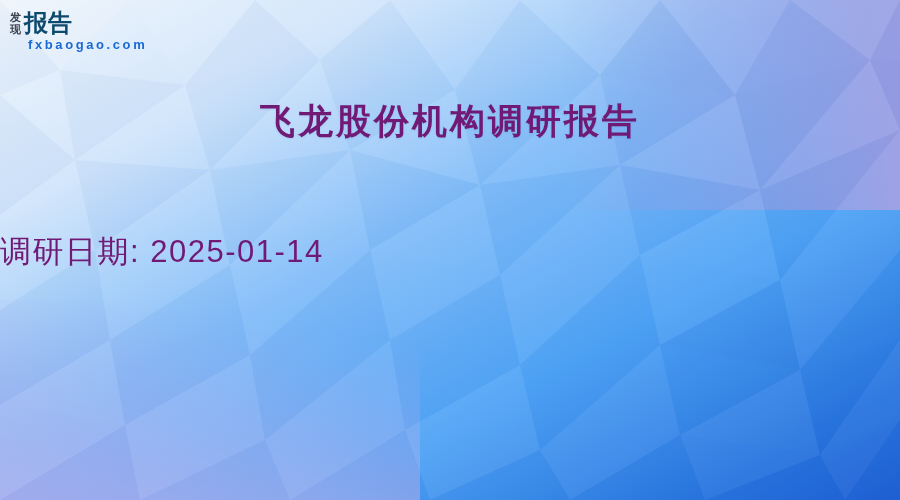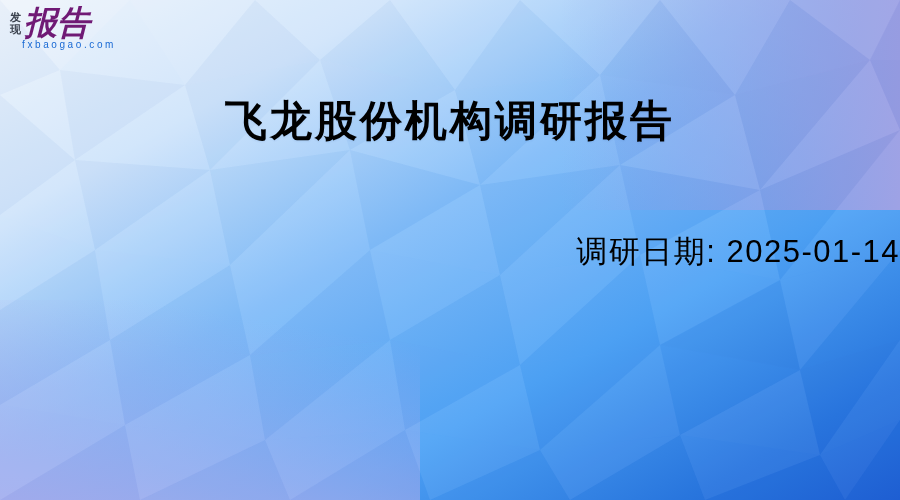--- a/index.html
+++ b/index.html
@@ -46,64 +46,63 @@
     line-height: 1;
   }
   .logo-stack span {
     font-size: 11px;
     font-weight: 700;
     color: #3d4450;
     line-height: 12px;
     letter-spacing: 0;
   }
   .logo-main {
-    font-size: 33px;
+    font-size: 24px;
     font-weight: 800;
-    color: #701a75;
+    color: #0c4a6e;
     line-height: 28px;
     letter-spacing: 0px;
-    font-style: italic;
   }
   .logo-domain {
     margin-top: 1px;
-    margin-left: 12px;
-    font-size: 10px;
-    font-weight: 400;
+    margin-left: 18px;
+    font-size: 13px;
+    font-weight: 700;
     color: #1a6ad4;
     letter-spacing: 2.6px;
     line-height: 11px;
   }
 
   
   .title-block {
     position: absolute;
     left: 0;
     top: 86px;
     width: 900px;
     text-align: center;
     z-index: 5;
   }
   .main-title {
-    font-size: 42px;
+    font-size: 35px;
     font-weight: 800;
-    color: #000000;
+    color: #701a75;
     letter-spacing: 3px;
     line-height: 70px;
     margin: 0;
     text-shadow: 0 1px 2px rgba(40,90,170,0.12);
   }
   .subtitle {
     position: absolute;
     left: 0;
     top: 231px;
     width: 900px;
-    text-align: right;
+    text-align: left;
     font-size: 31px;
     font-weight: 400;
-    color: #000000;
+    color: #701a75;
     letter-spacing: 1.5px;
     line-height: 42px;
     z-index: 5;
   }
 
   
   .tagline {
     position: absolute;
     right: 18px;
     bottom: 16px;

